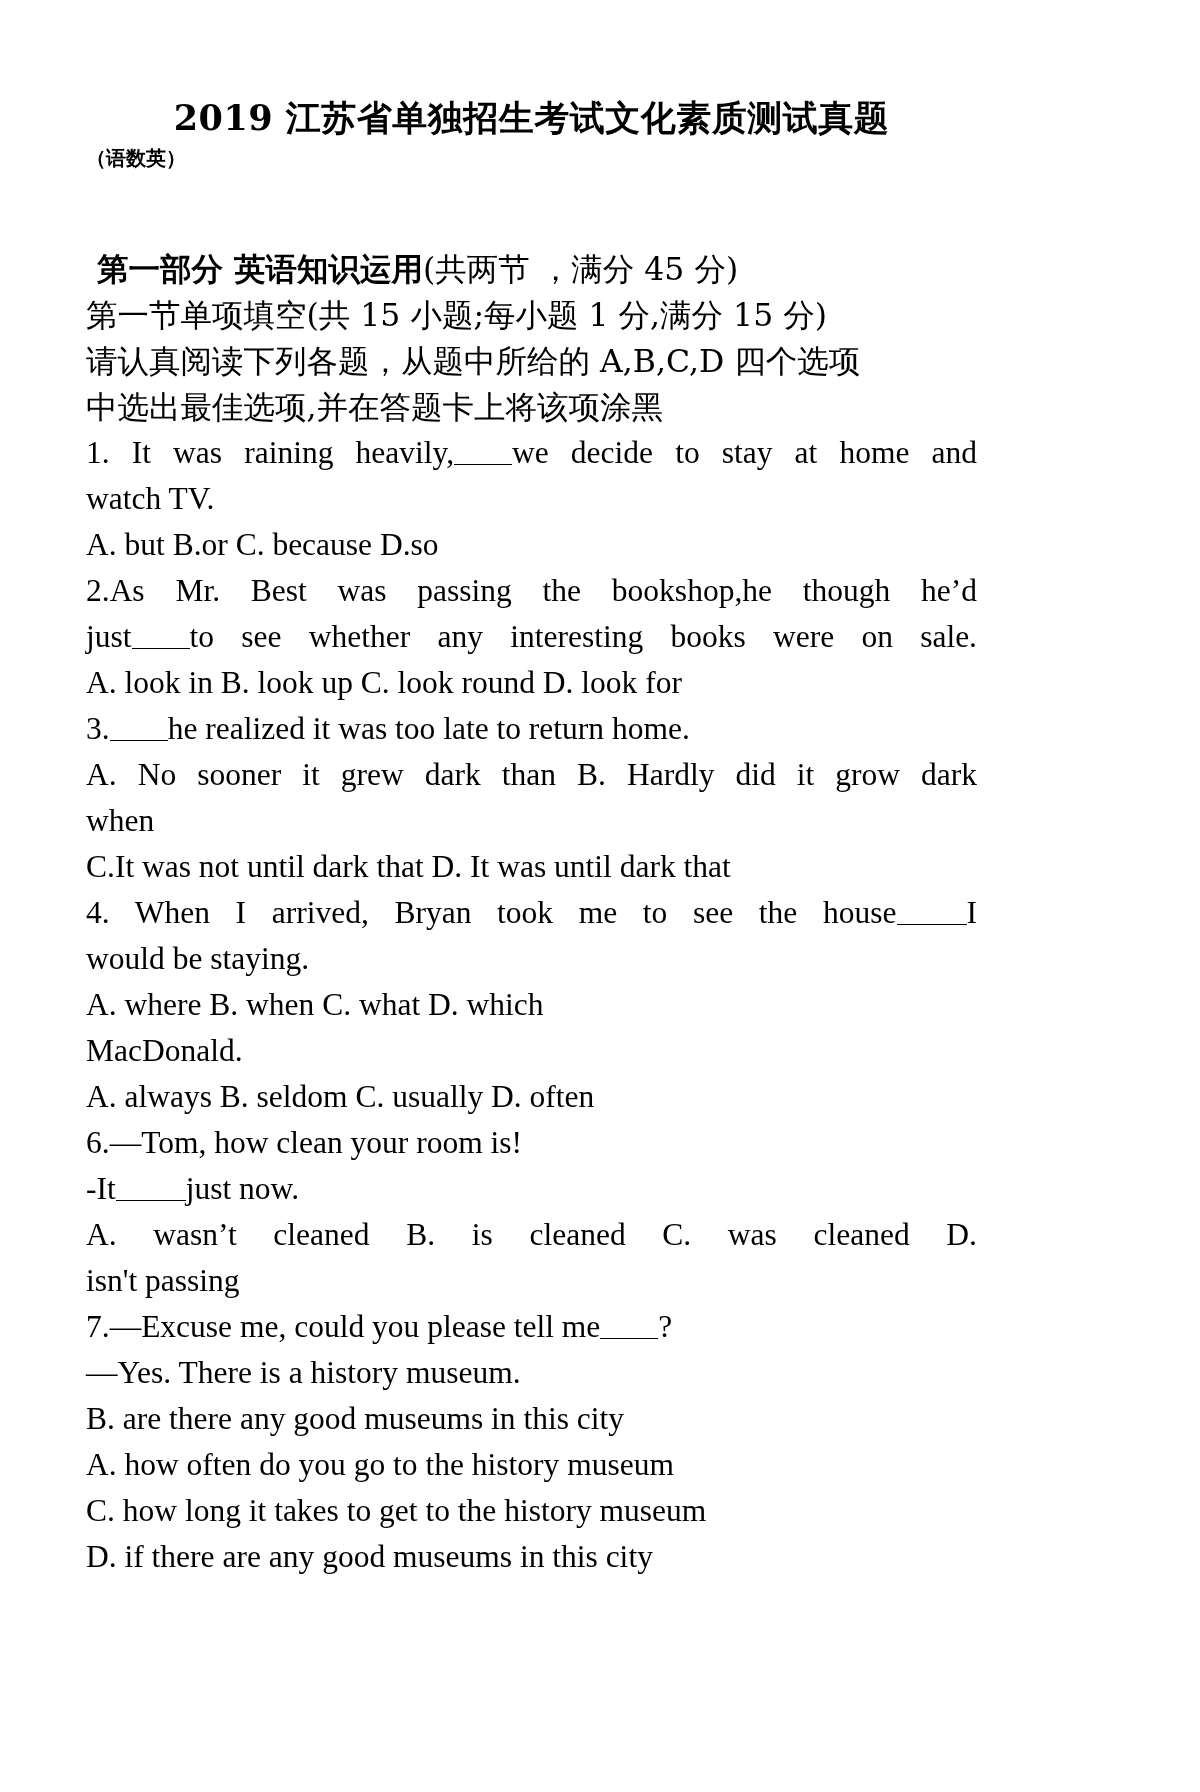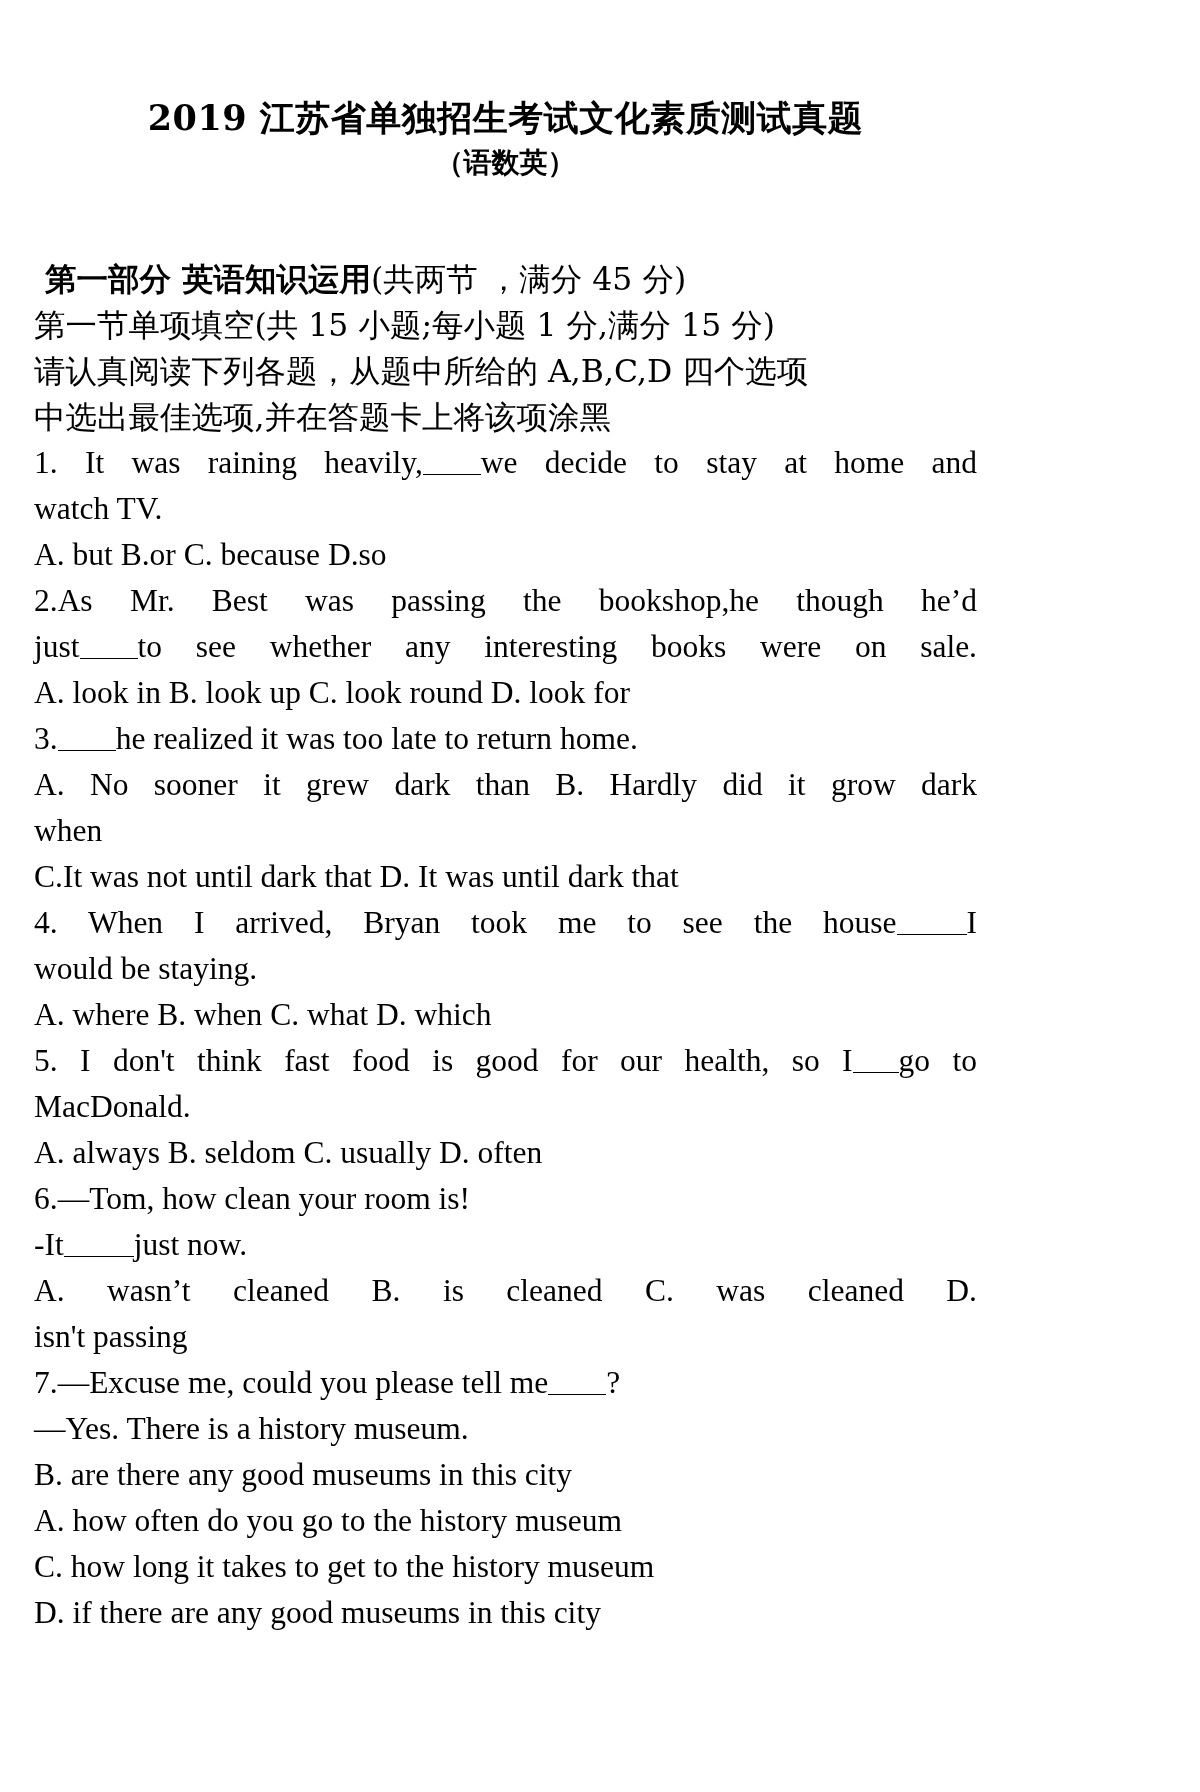--- a/index.html
+++ b/index.html
@@ -11,35 +11,34 @@
     width: 1200px;
     height: 1792px;
     font-family: "Liberation Serif", "DejaVu Serif", serif;
     color: #000000;
     overflow: hidden;
   }
   .page {
     width: 1055px;
     height: 1792px;
     box-sizing: border-box;
-    padding: 95px 78px 0 34px;
+    padding: 95px 78px 0 86px;
     position: relative;
   }
   .doc-title {
     text-align: center;
     font-weight: bold;
     font-size: 35px;
     line-height: 1.32;
     letter-spacing: 0.5px;
     margin: 0;
   }
   .doc-subtitle {
-    text-align: center;
     font-weight: bold;
-    font-size: 28px;
+    font-size: 20px;
     line-height: 1.32;
     margin: 4px 0 0 0;
   }
   .body-block {
     margin-top: 74px;
   }
   p.line {
     margin: 0;
     font-size: 31.5px;
     line-height: 46px;
@@ -104,21 +103,20 @@
 
     <p class="line"><span>3.</span><span class="blank-sm"></span><span>he realized it was too late to return home.</span></p>
     <p class="line stretch">A. No sooner it grew dark than    B. Hardly did it grow dark</p>
     <p class="line">when</p>
     <p class="line">C.It was not until dark that            D. It was until dark that</p>
 
     <p class="line stretch"><span>4. When I arrived, Bryan took me to see the house</span><span class="blank-md"></span><span>I</span></p>
     <p class="line">would be staying.</p>
     <p class="line">A. where   B. when   C. what   D. which</p>
 
-    <p class="line stretch"><span>5. I don't think fast food is good for our health, so I</span><span class="blank-xs"></span><span>go to</span></p>
     <p class="line">MacDonald.</p>
     <p class="line">A. always   B. seldom   C. usually   D. often</p>
 
     <p class="line">6.—Tom, how clean your room is!</p>
     <p class="line"><span>-It</span><span class="blank-md"></span><span>just now.</span></p>
     <p class="line stretch">A. wasn’t cleaned    B. is cleaned      C. was cleaned      D.</p>
     <p class="line">isn't passing</p>
 
     <p class="line"><span>7.—Excuse me, could you please tell me</span><span class="blank-sm"></span><span>?</span></p>
     <p class="line">—Yes. There is a history museum.</p>

